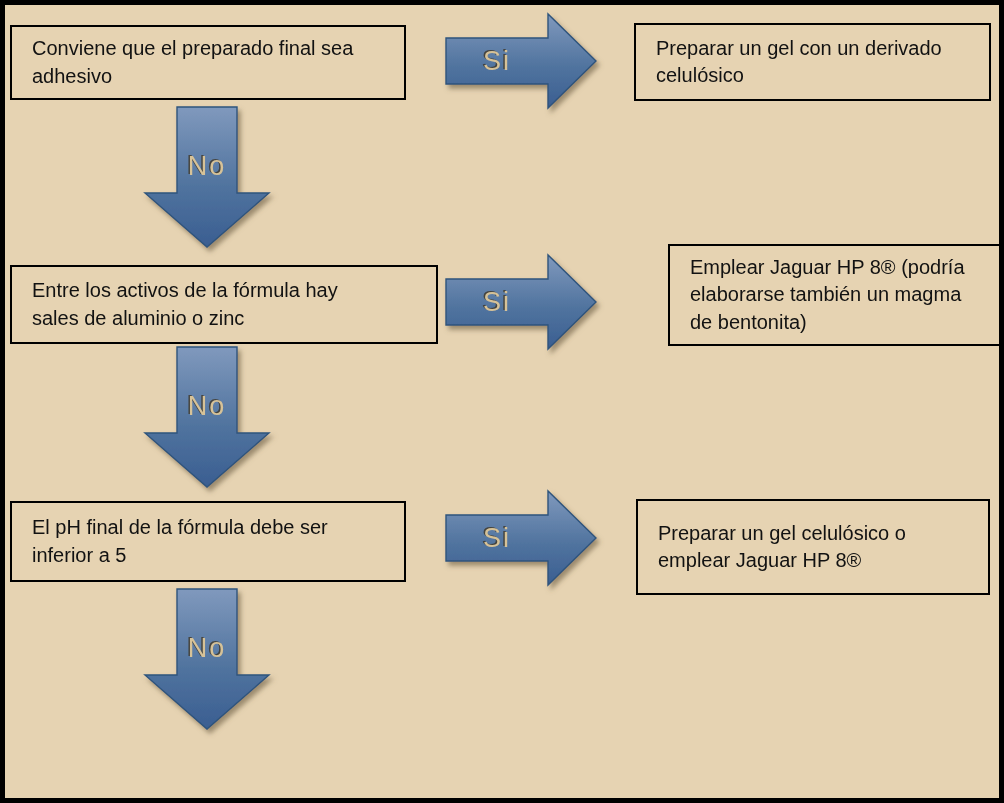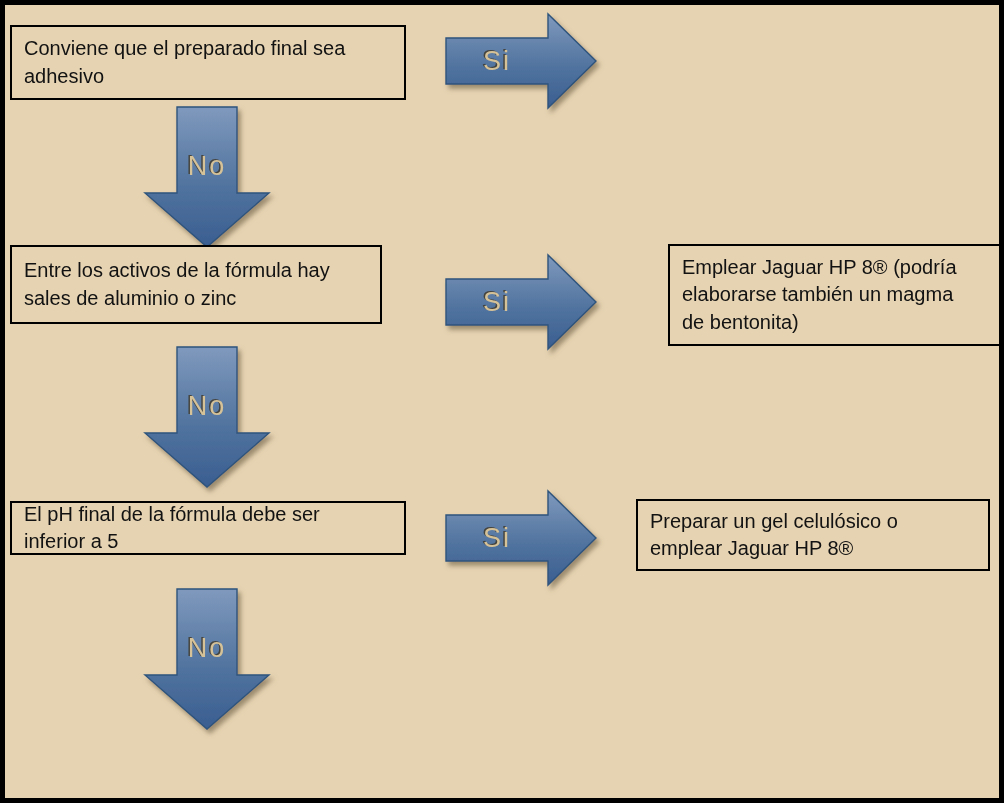--- a/index.html
+++ b/index.html
@@ -19,21 +19,21 @@
     border: 5px solid var(--box-border);
     overflow: hidden;
     font-family: "Liberation Sans", sans-serif;
   }
   .box {
     position: absolute;
     background: var(--bg);
     border: 2px solid var(--box-border);
     display: flex;
     align-items: center;
-    padding: 2px 8px 2px 12px;
+    padding: 2px 8px 2px 20px;
     font-size: 20px;
     line-height: 1.36;
     color: var(--box-text);
     white-space: pre-line;
   }
   .arrow-svg { position: absolute; overflow: visible; }
   .arrow-shape {
     stroke: var(--arrow-border);
     stroke-width: 1.4;
     filter: url(#arrowShadow);
@@ -71,56 +71,58 @@
 
   <div class="box" style="left:5px; top:20px; width:396px; height:75px;">Conviene que el preparado final sea
 adhesivo</div>
 
   <svg class="arrow-svg" style="left:439px; top:6px;" width="155" height="100" viewBox="0 0 155 100">
     <polygon class="arrow-shape" fill="url(#arrowGrad)" points="2,27 104,27 104,3 152,50 104,97 104,73 2,73"></polygon>
     <text class="arrow-label-shadow" x="51.5" y="57.5" text-anchor="middle">Si</text>
     <text class="arrow-label-main" x="53" y="59" text-anchor="middle">Si</text>
   </svg>
 
+  <div class="box" style="left:629px; top:18px; width:357px; height:78px;">Preparar un gel con un derivado
+celulósico</div>
 
   <svg class="arrow-svg" style="left:138px; top:100px;" width="130" height="145" viewBox="0 0 130 145">
     <polygon class="arrow-shape" fill="url(#arrowGrad)" points="34,2 94,2 94,88 126,88 64,142 2,88 34,88"></polygon>
     <text class="arrow-label-shadow" x="62.5" y="68.5" text-anchor="middle">No</text>
     <text class="arrow-label-main" x="64" y="70" text-anchor="middle">No</text>
   </svg>
 
-  <div class="box" style="left:5px; top:240px; width:372px; height:79px;">Entre los activos de la fórmula hay
+  <div class="box" style="left:5px; top:260px; width:428px; height:79px;">Entre los activos de la fórmula hay
 sales de aluminio o zinc</div>
 
   <svg class="arrow-svg" style="left:439px; top:247px;" width="155" height="100" viewBox="0 0 155 100">
     <polygon class="arrow-shape" fill="url(#arrowGrad)" points="2,27 104,27 104,3 152,50 104,97 104,73 2,73"></polygon>
     <text class="arrow-label-shadow" x="51.5" y="57.5" text-anchor="middle">Si</text>
     <text class="arrow-label-main" x="53" y="59" text-anchor="middle">Si</text>
   </svg>
 
   <div class="box" style="left:631px; top:239px; width:354px; height:102px;margin-left:32px;">Emplear Jaguar HP 8® (podría
 elaborarse también un magma
 de bentonita)</div>
 
   <svg class="arrow-svg" style="left:138px; top:340px;" width="130" height="145" viewBox="0 0 130 145">
     <polygon class="arrow-shape" fill="url(#arrowGrad)" points="34,2 94,2 94,88 126,88 64,142 2,88 34,88"></polygon>
     <text class="arrow-label-shadow" x="62.5" y="68.5" text-anchor="middle">No</text>
     <text class="arrow-label-main" x="64" y="70" text-anchor="middle">No</text>
   </svg>
 
-  <div class="box" style="left:5px; top:496px; width:396px; height:54px;">El pH final de la fórmula debe ser
+  <div class="box" style="left:5px; top:496px; width:396px; height:81px;">El pH final de la fórmula debe ser
 inferior a 5</div>
 
   <svg class="arrow-svg" style="left:439px; top:483px;" width="155" height="100" viewBox="0 0 155 100">
     <polygon class="arrow-shape" fill="url(#arrowGrad)" points="2,27 104,27 104,3 152,50 104,97 104,73 2,73"></polygon>
     <text class="arrow-label-shadow" x="51.5" y="57.5" text-anchor="middle">Si</text>
     <text class="arrow-label-main" x="53" y="59" text-anchor="middle">Si</text>
   </svg>
 
-  <div class="box" style="left:631px; top:494px; width:354px; height:72px;">Preparar un gel celulósico o
+  <div class="box" style="left:631px; top:494px; width:354px; height:96px;">Preparar un gel celulósico o
 emplear Jaguar HP 8®</div>
 
   <svg class="arrow-svg" style="left:138px; top:582px;" width="130" height="145" viewBox="0 0 130 145">
     <polygon class="arrow-shape" fill="url(#arrowGrad)" points="34,2 94,2 94,88 126,88 64,142 2,88 34,88"></polygon>
     <text class="arrow-label-shadow" x="62.5" y="68.5" text-anchor="middle">No</text>
     <text class="arrow-label-main" x="64" y="70" text-anchor="middle">No</text>
   </svg>
 
 
 </div>

